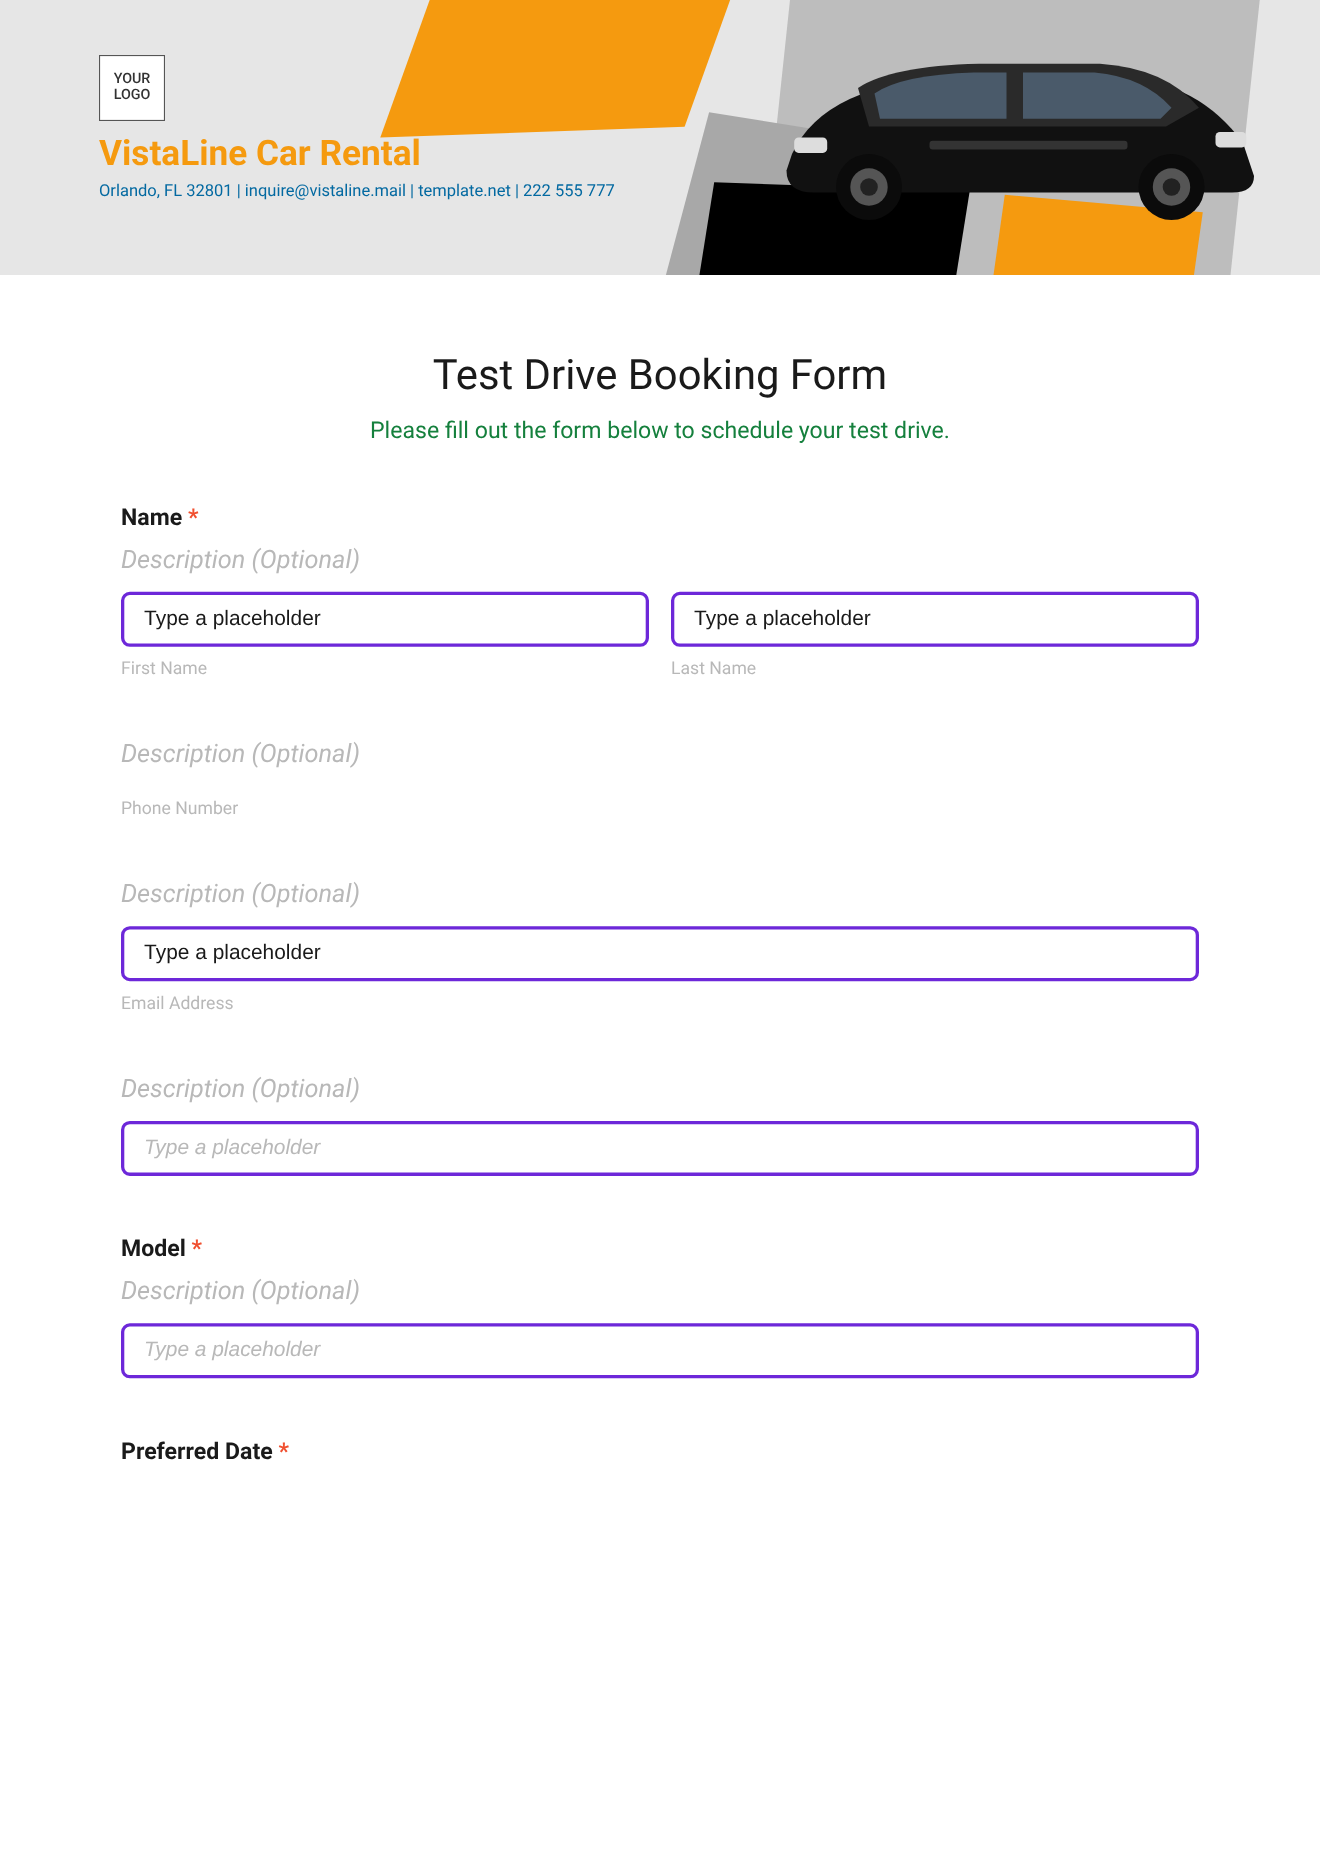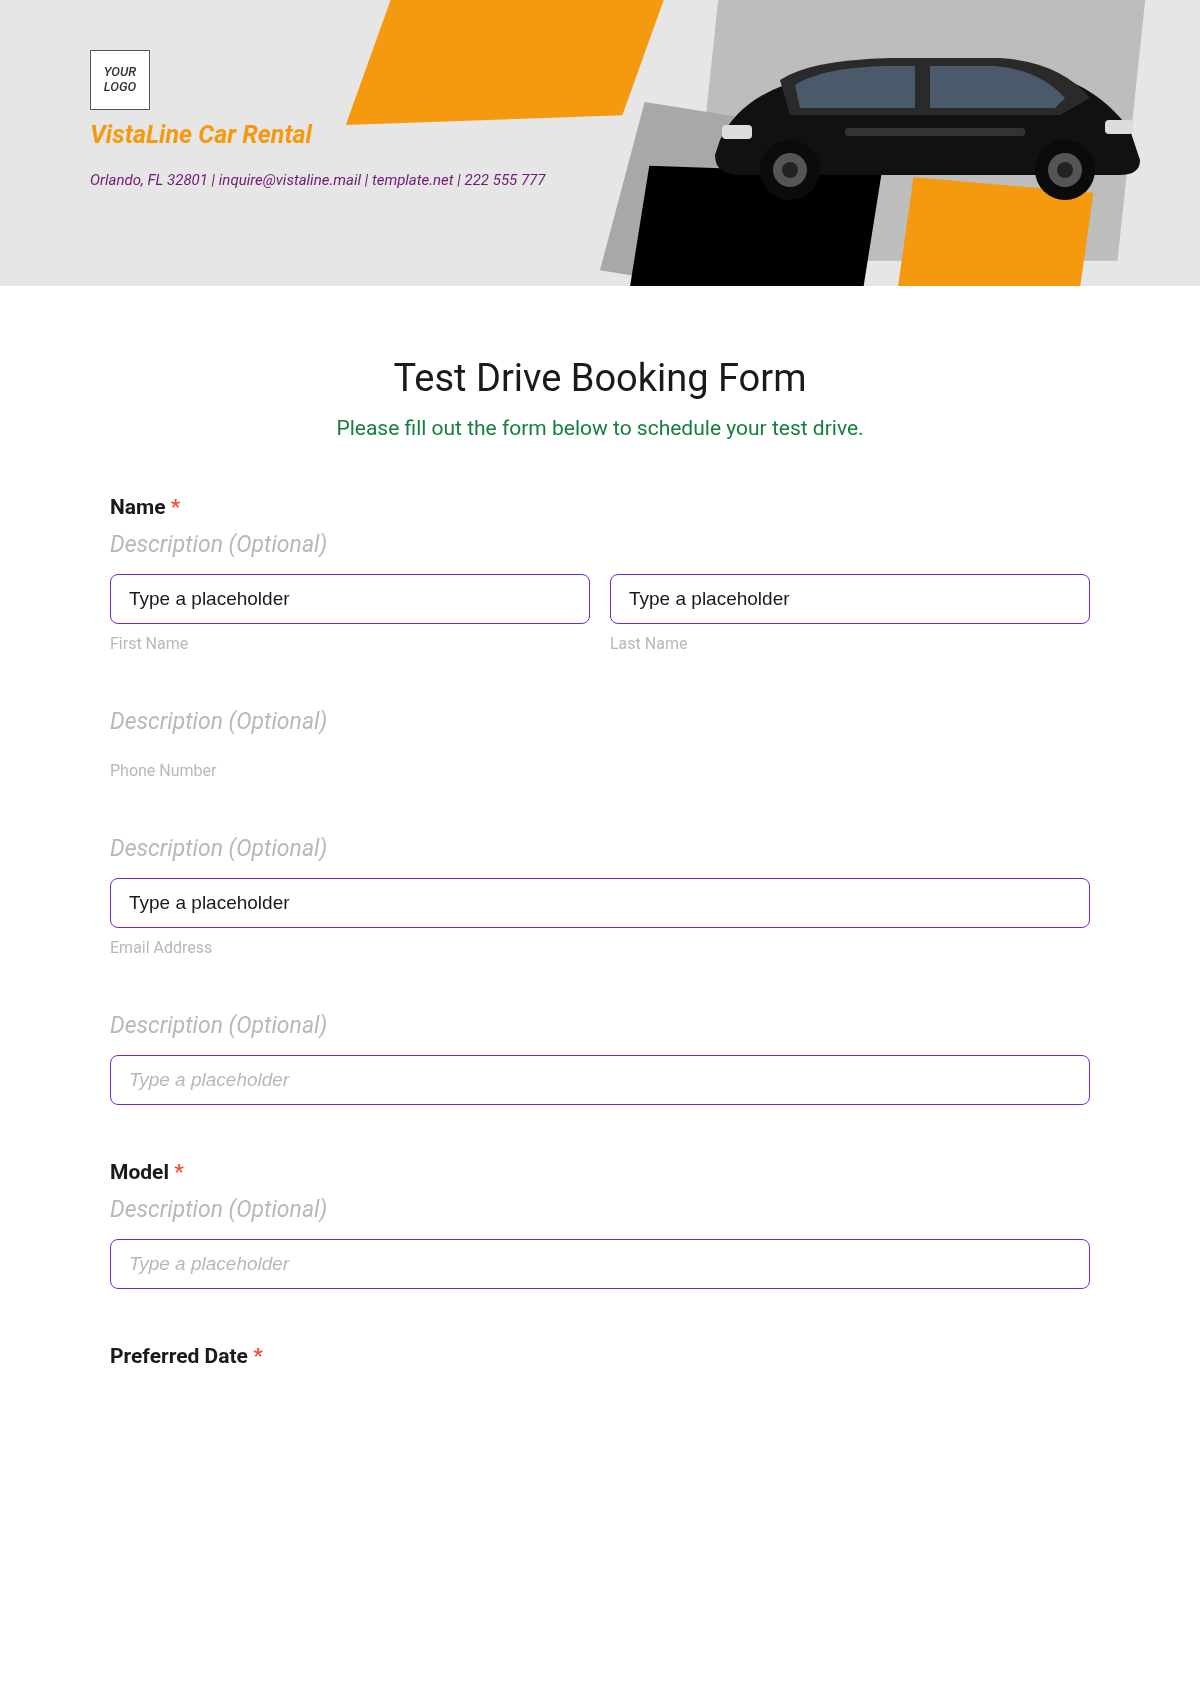--- a/index.html
+++ b/index.html
@@ -1,49 +1,48 @@
 <!DOCTYPE html>
 <html><head>
 <meta charset="utf-8">
 <style>
 * { box-sizing: border-box; margin: 0; padding: 0; }
 body { font-family: -apple-system, BlinkMacSystemFont, "Segoe UI", Roboto, Helvetica, Arial, sans-serif; background: #fff; width: 1200px; }
 .header {
   background: #e6e6e6;
-  height: 286px;
+  height: 250px;
   position: relative;
   overflow: hidden;
   padding: 50px 90px 0 90px;
-  font-style: italic;
 }
 .shape-ot { position:absolute; top:-80px; left:380px; width:280px; height:200px; background:#f59a0f; transform:skew(-18deg,-4deg) rotate(2deg); }
 .shape-g1 { position:absolute; top:-40px; right:70px; width:420px; height:300px; background:#bdbdbd; transform:skew(-12deg,6deg) rotate(-6deg); }
 .shape-g2 { position:absolute; top:120px; right:340px; width:240px; height:170px; background:#a8a8a8; transform:skew(-10deg,4deg) rotate(5deg); }
 .shape-ob { position:absolute; top:185px; right:115px; width:180px; height:120px; background:#f59a0f; transform:skew(-8deg,5deg); }
 .shape-bk { position:absolute; top:170px; right:330px; width:230px; height:130px; background:#000; transform:skew(-12deg,5deg) rotate(-3deg); }
 .car { position:absolute; top:20px; right:20px; width:520px; }
 .logo-box {
   width:60px; height:60px; border:1px solid #555; background:#fff;
   display:flex; align-items:center; justify-content:center;
   font-size:13px; font-weight:500; color:#333; text-align:center; line-height:1.15;
   position:relative; z-index:5;
 }
-.company { color:#f59a0f; font-size:25px; font-weight:700; margin-top:10px; position:relative; z-index:5; }
-.contact-line { font-size:15px; color:#701a75; margin-top:22px; position:relative; z-index:5; }
+.company { color:#f59a0f; font-size:32px; font-weight:700; margin-top:10px; position:relative; z-index:5; }
+.contact-line { font-size:15px; color:#0369a1; margin-top:6px; position:relative; z-index:5; }
 .form-wrap { padding: 70px 110px 40px 110px; }
 .form-title { text-align:center; font-size:38px; font-weight:400; color:#1a1a1a; }
 .form-sub { text-align:center; font-size:21px; color:#15803d; margin-top:16px; }
 .field-block { margin-top:55px; }
 .field-label { font-size:21px; font-weight:700; color:#1a1a1a; }
 .req { color:#f05030; }
 .desc { font-size:23px; font-style:italic; color:#b8b8b8; margin-top:12px; }
 .row { display:flex; gap:20px; margin-top:16px; }
 .col { flex:1; }
 input.text {
-  width:100%; height:50px; border:1px solid #6d28d9; border-radius:8px;
+  width:100%; height:50px; border:3px solid #6d28d9; border-radius:8px;
   padding:0 18px; font-size:19px; color:#1a1a1a; outline:none;
 }
 input.text::placeholder { color:#1a1a1a; }
 input.text.muted::placeholder { color:#b8b8b8; font-style:italic; }
 .sublabel { font-size:16px; color:#b8b8b8; margin-top:10px; }
 </style>
 </head>
 <body>
 
 <div class="header">

